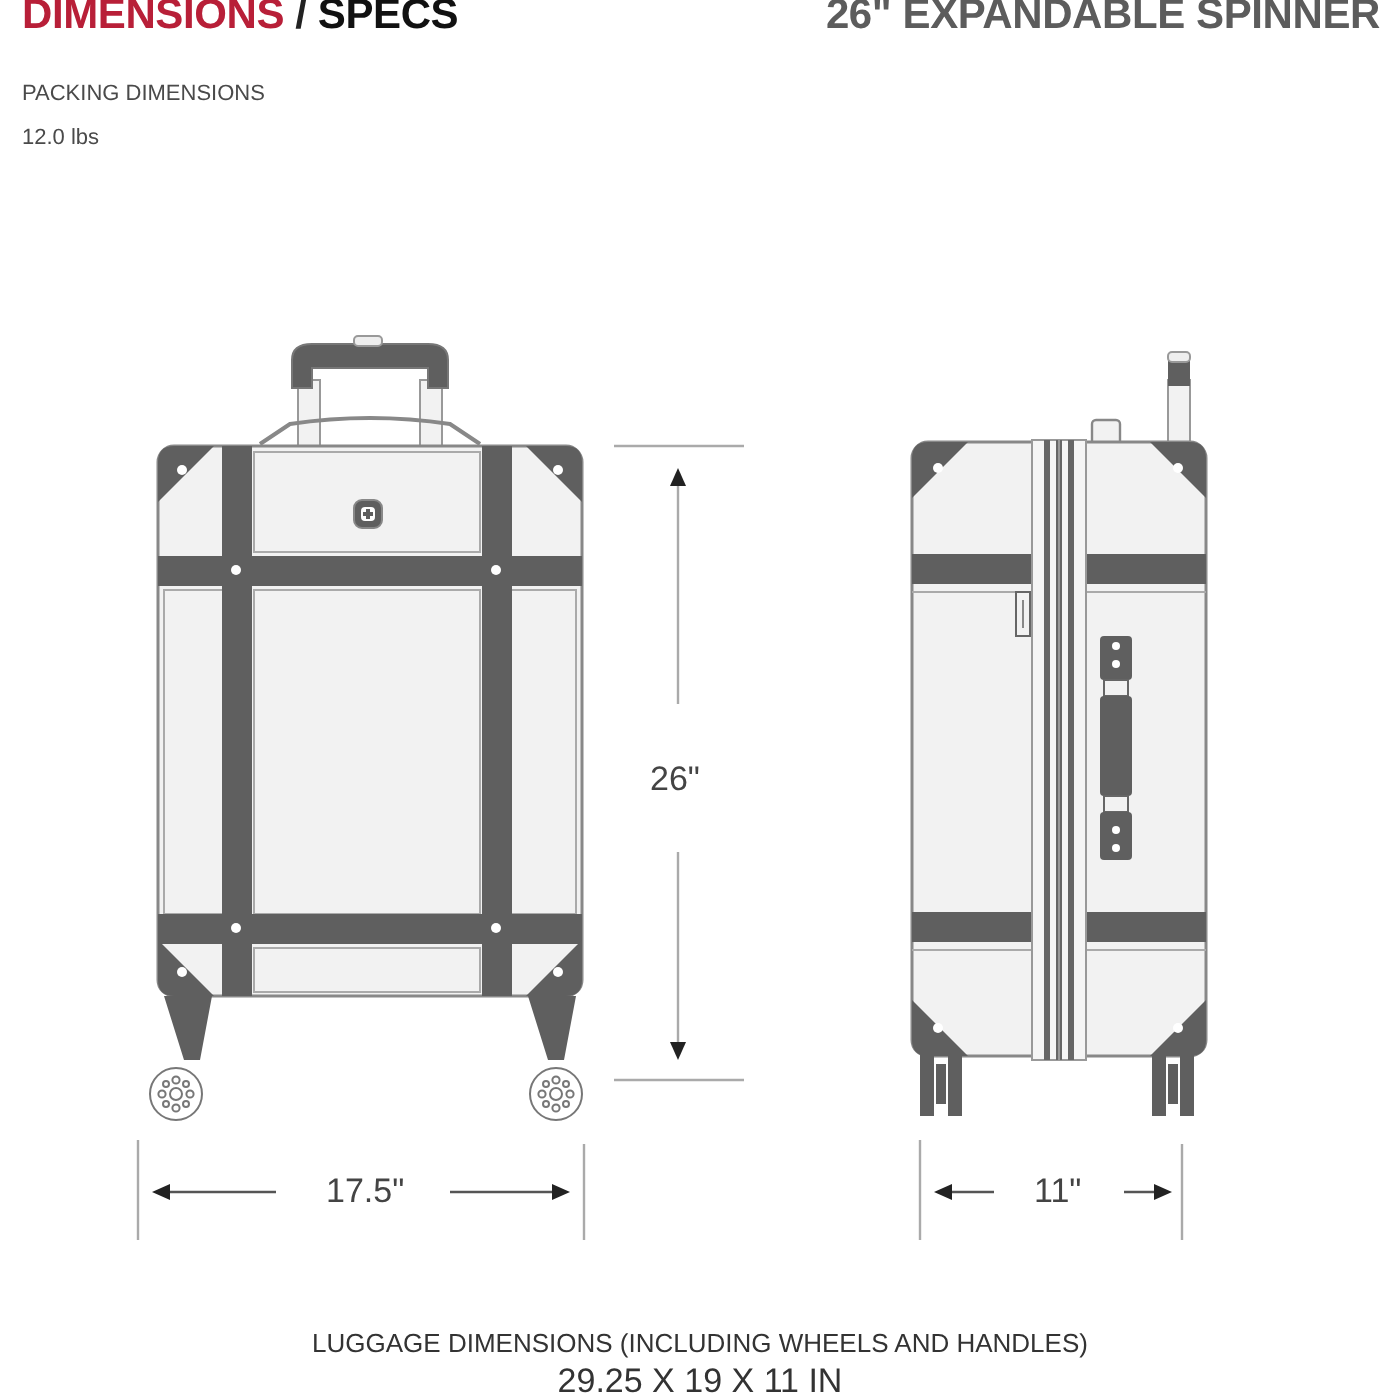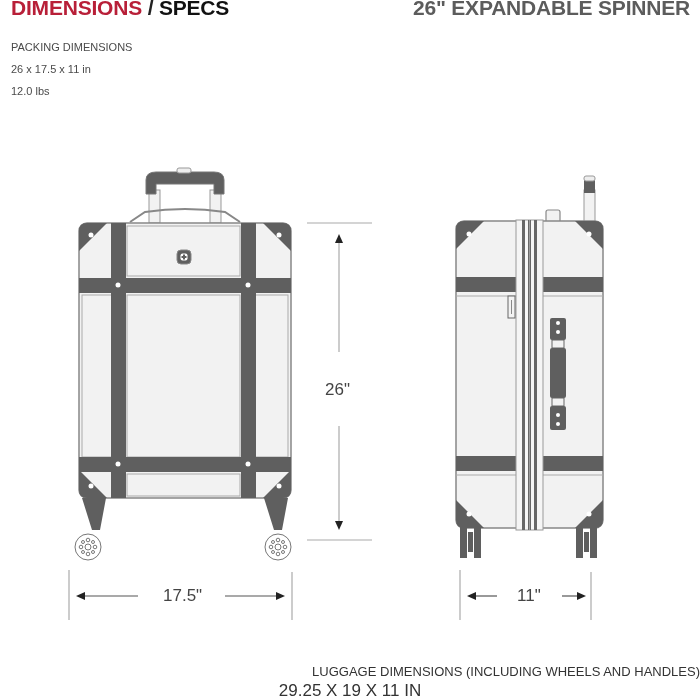--- a/index.html
+++ b/index.html
@@ -7,34 +7,33 @@
   .hdr-left { position:absolute; left:11px; top:-4px; font-size:21px; font-weight:bold; letter-spacing:-0.2px; white-space:nowrap; }
   .hdr-left .accent { color:#b81f38; }
   .hdr-left .sep { color:#222; }
   .hdr-left .specs { color:#111; }
   .hdr-right { position:absolute; right:10px; top:-4px; font-size:21px; font-weight:bold; color:#5c5c5c; white-space:nowrap; letter-spacing:-0.2px; }
   .pack { position:absolute; left:11px; top:36px; font-size:11px; color:#4a4a4a; line-height:22px; }
   .pack div { white-space:nowrap; }
   svg.drawing { position:absolute; left:0; top:0; }
   .dim-label { position:absolute; font-size:17px; color:#444; white-space:nowrap; }
   .footer { position:absolute; left:0; width:700px; text-align:center; color:#333; }
-  .footer .f1 { position:absolute; top:664px; width:700px; font-size:13px;text-align:right; }
+  .footer .f1 { position:absolute; top:664px; width:700px; font-size:13px; }
   .footer .f2 { position:absolute; top:681px; width:700px; font-size:17px; }
 </style>
 </head>
 <body>
 
 <div class="hdr-left">
   <span class="accent">DIMENSIONS</span><span class="sep"> / </span><span class="specs">SPECS</span>
 </div>
 <div class="hdr-right">26" EXPANDABLE SPINNER</div>
 
 <div class="pack">
   <div>PACKING DIMENSIONS</div>
-  <div>26 x 17.5 x 11 in</div>
   <div>12.0 lbs</div>
 </div>
 
 <svg class="drawing" width="700" height="700" viewBox="0 0 700 700">
 
   <g>
 
     <g>
       <rect x="149" y="190" width="11" height="33" fill="#f2f2f2" stroke="#999" stroke-width="1"></rect>
       <rect x="210" y="190" width="11" height="33" fill="#f2f2f2" stroke="#999" stroke-width="1"></rect>

